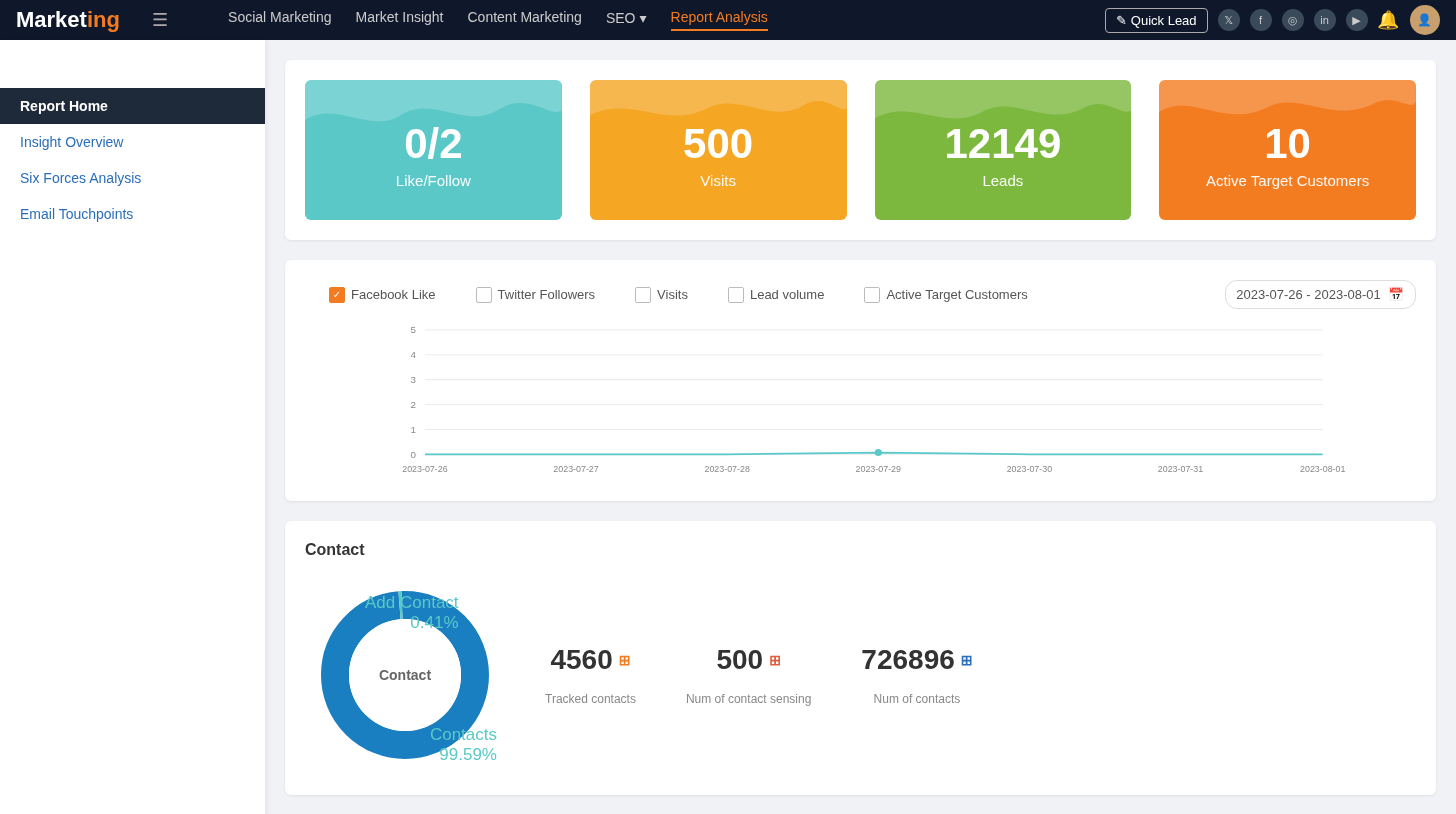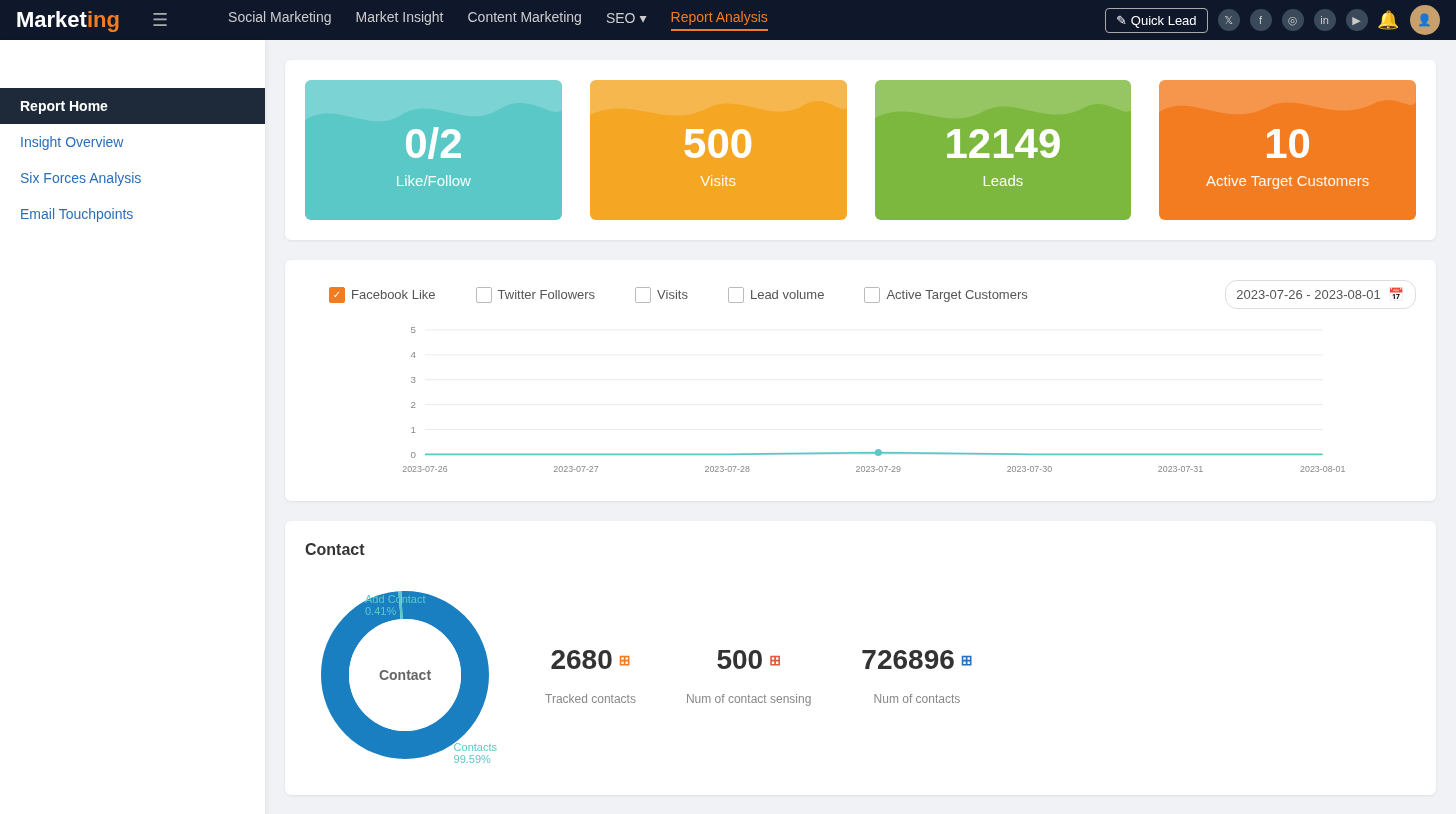--- a/index.html
+++ b/index.html
@@ -171,21 +171,21 @@
     .donut-container { position: relative; width: 200px; height: 200px; flex-shrink: 0; }
     .donut-label {
       position: absolute;
       top: 50%; left: 50%;
       transform: translate(-50%, -50%);
       font-size: 14px; color: #666; font-weight: 600;
       text-align: center;
     }
     .donut-annotation {
       position: absolute;
-      font-size: 11px; color: #5bc8c8;
+      font-size: 17px; color: #5bc8c8; text-align: right;
     }
     .annotation-top { top: 18px; left: 60px; }
     .annotation-bottom { bottom: 22px; right: 5px; }
     .contact-stats { display: flex; gap: 50px; }
     .contact-stat { text-align: center; }
     .contact-stat-number { font-size: 28px; font-weight: bold; color: #333; display: flex; align-items: center; gap: 6px; justify-content: center; }
     .contact-stat-label { font-size: 12px; color: #888; margin-top: 16px; }
     .grid-icon { font-size: 14px; }
     .grid-orange { color: #f47c20; }
     .grid-red { color: #e05c3c; }
@@ -359,21 +359,21 @@
           </div>
           <div class="donut-annotation annotation-bottom" style="bottom:10px;right:8px;">
             <div>Contacts</div>
             <div>99.59%</div>
           </div>
         </div>
 
         <div class="contact-stats">
           <div class="contact-stat">
             <div class="contact-stat-number">
-              <span>2680</span>
+              <span>4560</span>
               <span class="grid-icon grid-orange">⊞</span>
             </div>
             <div class="contact-stat-label">Tracked contacts</div>
           </div>
           <div class="contact-stat">
             <div class="contact-stat-number">
               <span>500</span>
               <span class="grid-icon grid-red">⊞</span>
             </div>
             <div class="contact-stat-label">Num of contact sensing</div>

